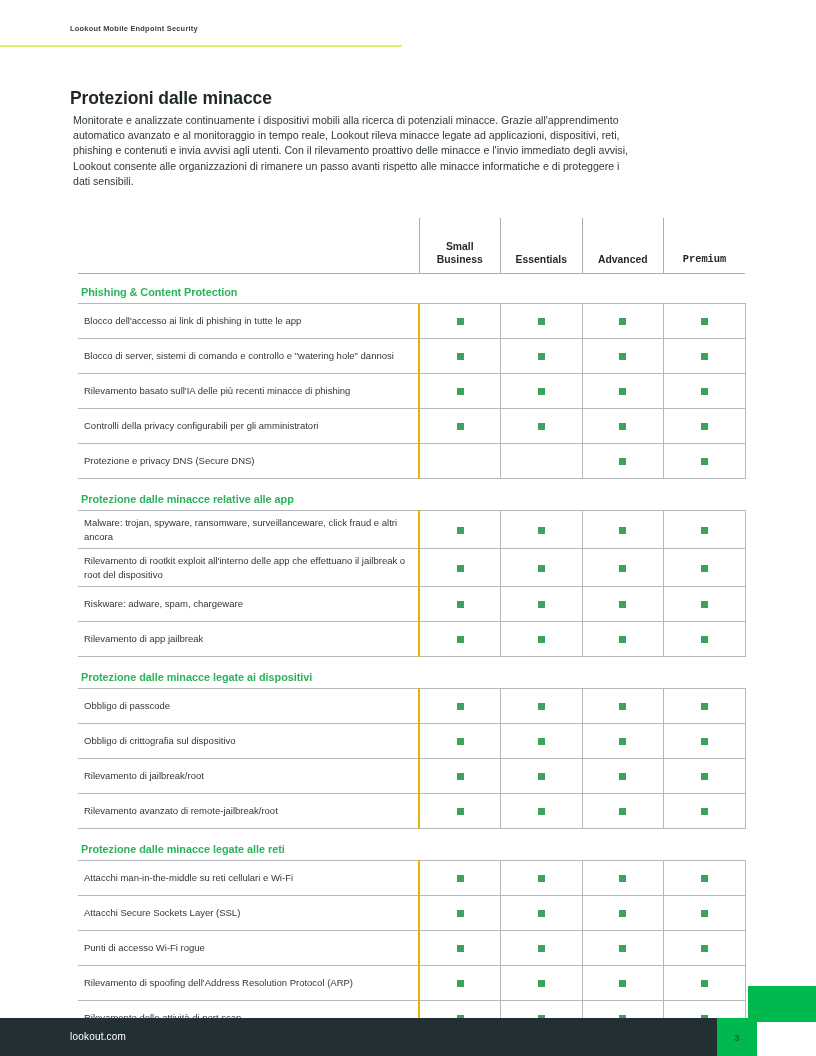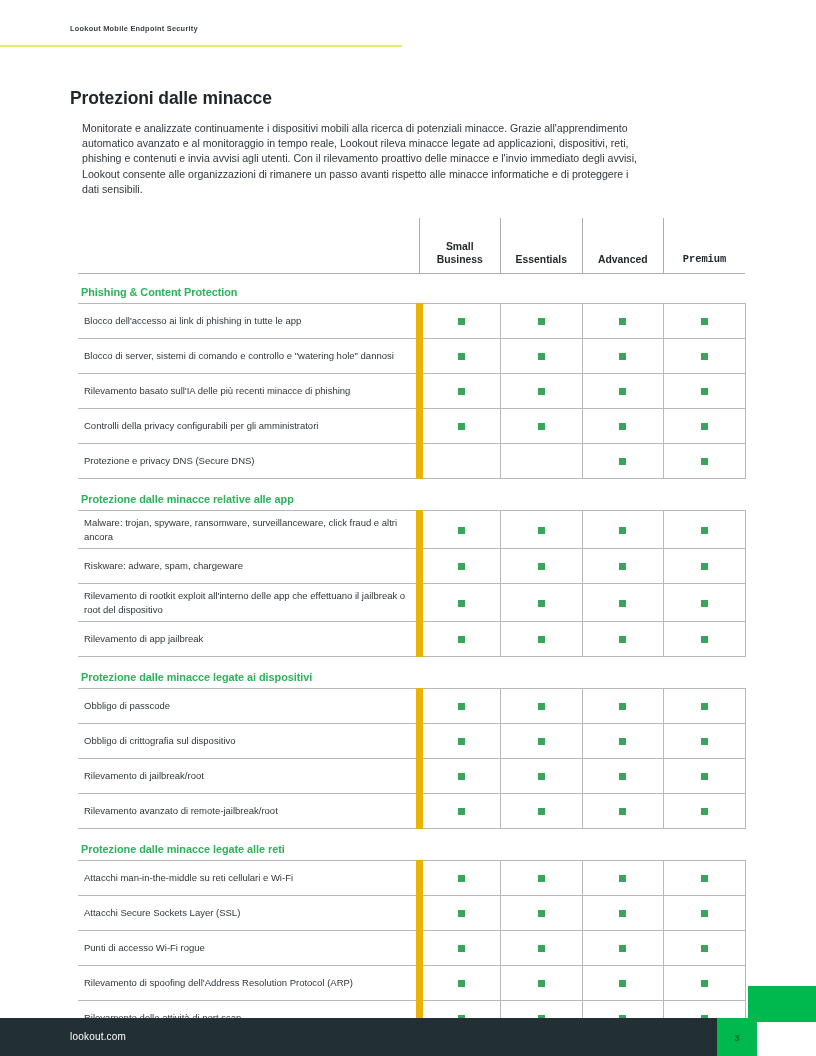--- a/index.html
+++ b/index.html
@@ -52,21 +52,21 @@
     font-size: 17.5px;
     font-weight: bold;
     color: #1f272b;
     margin: 0 0 4px 0;
     letter-spacing: -0.1px;
   }
   .intro {
     font-size: 10.6px;
     line-height: 15.2px;
     color: #2f373b;
-    margin: 12px;
+    margin: 3px;
     width: 560px;
   }
 
   
   .tier-table {
     position: absolute;
     left: 78px;
     top: 218px;
     width: 667px;
     border-collapse: collapse;
@@ -114,21 +114,21 @@
     border-top: 1px solid #b6babd;
     border-bottom: 1px solid #b6babd;
     font-size: 9.5px;
     line-height: 13.5px;
     color: #2f373b;
     height: 24px;
   }
   tr.feature-row td.feature-cell {
     padding: 5px 10px 5px 6px;
     border-left: none;
-    border-right: 7px solid #eab308;
+    border-right: 2px solid #eab308;
     margin-left: 28px;
   }
   tr.feature-row td.tier-cell {
     text-align: center;
     border-right: 1px solid #b6babd;
     padding: 5px 0;
   }
   tr.feature-row td.tier-cell:last-child {
     border-right: 1px solid #b6babd;
   }
@@ -264,28 +264,28 @@
         <td colspan="5">Protezione dalle minacce relative alle app</td>
       </tr>
       <tr class="feature-row">
         <td class="feature-cell">Malware: trojan, spyware, ransomware, surveillanceware, click fraud e altri ancora</td>
         <td class="tier-cell"><span class="mark"></span></td>
         <td class="tier-cell"><span class="mark"></span></td>
         <td class="tier-cell"><span class="mark"></span></td>
         <td class="tier-cell"><span class="mark"></span></td>
       </tr>
       <tr class="feature-row">
+        <td class="feature-cell">Rilevamento di rootkit exploit all'interno delle app che effettuano il jailbreak o root del dispositivo</td>
+        <td class="tier-cell"><span class="mark"></span></td>
+        <td class="tier-cell"><span class="mark"></span></td>
+        <td class="tier-cell"><span class="mark"></span></td>
+        <td class="tier-cell"><span class="mark"></span></td>
+      </tr>
+      <tr class="feature-row">
         <td class="feature-cell">Riskware: adware, spam, chargeware</td>
-        <td class="tier-cell"><span class="mark"></span></td>
-        <td class="tier-cell"><span class="mark"></span></td>
-        <td class="tier-cell"><span class="mark"></span></td>
-        <td class="tier-cell"><span class="mark"></span></td>
-      </tr>
-      <tr class="feature-row">
-        <td class="feature-cell">Rilevamento di rootkit exploit all'interno delle app che effettuano il jailbreak o root del dispositivo</td>
         <td class="tier-cell"><span class="mark"></span></td>
         <td class="tier-cell"><span class="mark"></span></td>
         <td class="tier-cell"><span class="mark"></span></td>
         <td class="tier-cell"><span class="mark"></span></td>
       </tr>
       <tr class="feature-row">
         <td class="feature-cell">Rilevamento di app jailbreak</td>
         <td class="tier-cell"><span class="mark"></span></td>
         <td class="tier-cell"><span class="mark"></span></td>
         <td class="tier-cell"><span class="mark"></span></td>

